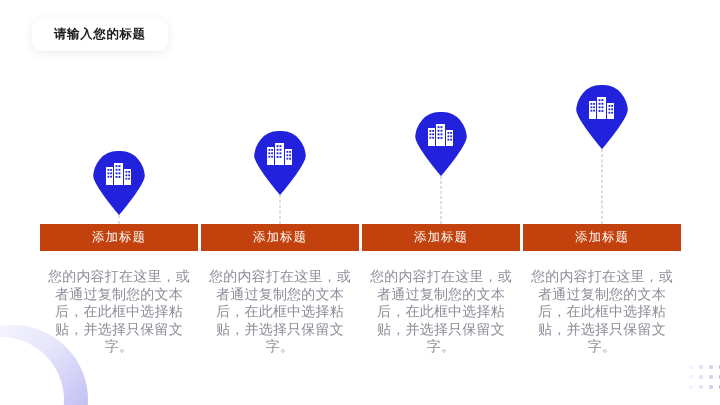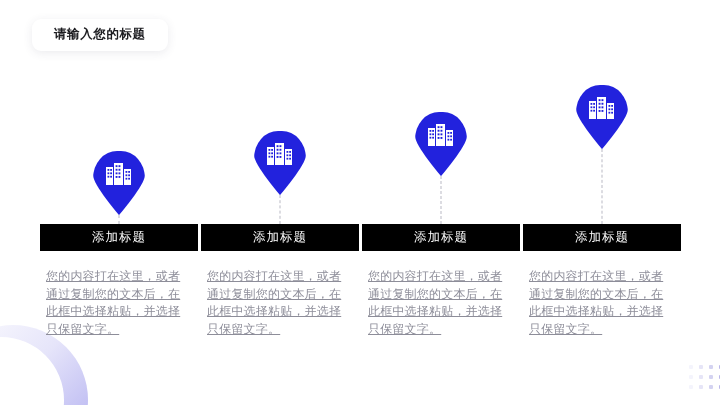--- a/index.html
+++ b/index.html
@@ -128,40 +128,40 @@
     transform: translateX(-50%);
   }
 
   
   .label-bar {
     position: absolute;
     top: 224px;
     left: 0;
     width: 158px;
     height: 27px;
-    background: #000000;
+    background: #c2410c;
     display: flex;
     align-items: center;
     justify-content: center;
     font-size: 12.5px;
     color: #ffffff;
     letter-spacing: 1px;
   }
 
   
   .body-copy {
     position: absolute;
     top: 268px;
     left: 6px;
     width: 146px;
-    font-size: 12px;
+    font-size: 14px;
     line-height: 17.5px;
     color: #8d8d99;
+    text-align: center;
     letter-spacing: 0.2px;
-    text-decoration: underline;
   }
 </style>
 </head>
 <body>
 
 <div id="slide">
 
   <div class="deco-ring"></div>
   <div class="deco-ring-hole"></div>
 

